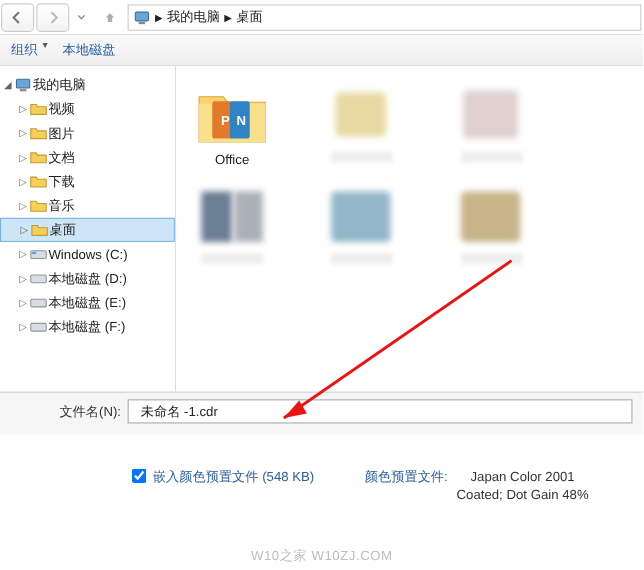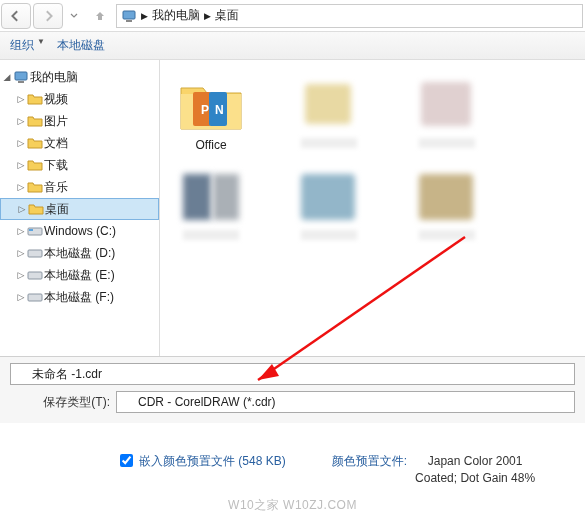--- a/index.html
+++ b/index.html
@@ -36,21 +36,21 @@
 .blur-thumb.f1::before { background:#e8d9a3; left:8px; top:6px; width:46px; height:40px; border-radius:4px; }
 .blur-thumb.f2::before { background:#e0d0d0; left:6px; top:4px; width:50px; height:44px; border-radius:4px; }
 .blur-thumb.f3::before { background:#c7b488; left:4px; top:4px; width:54px; height:46px; border-radius:4px; }
 .blur-thumb.f4::before { background:#6a7e94; left:4px; top:4px; width:28px; height:46px; }
 .blur-thumb.f4::after { background:#aab0b6; left:34px; top:4px; width:26px; height:46px; }
 .blur-thumb.f5::before { background:#93b6c9; left:4px; top:4px; width:54px; height:46px; border-radius:4px; }
 
 .bottom-bar1 { border-top: 1px solid #d0d0d0; padding: 6px 10px 4px 10px; background: #f6f6f6; }
 .field-row { display:flex; align-items:center; margin-bottom:6px; }
 .field-row label { width: 106px; text-align: right; padding-right: 6px; color: #333; }
-.field-row .field { flex:1; height: 22px; border: 1px solid #aaa; background:#fff; padding: 0 21px; display:flex; align-items:center; color:#222; }
+.field-row .field { flex:1; height: 22px; border: 1px solid #aaa; background:#fff; padding: 0 11px; display:flex; align-items:center; color:#222; }
 
 .bottom-bar2 { padding: 30px 10px 10px 120px; display: flex; align-items: flex-start; gap: 46px; }
 .check-row { display:flex; align-items:flex-start; gap:6px; }
 .check-row input { margin-top:1px; }
 .check-row span,.preset-block .preset-label { color: #2a60a0; }
 .preset-block { display:flex; gap: 8px; text-align: center; }
 .preset-block .preset-vals { color:#333; line-height:1.4; }
 
 .watermark { position:absolute; bottom:4px; left:0; width:100%; text-align:center; color:#bdbdbd; font-size:12px; letter-spacing:0.5px; }
 
@@ -239,28 +239,23 @@
       </div>
     <div class="file-item">
         <div class="blur-thumb f3"></div>
         <div class="label" style="background:#eee;height:10px;width:56px;filter:blur(2px)"></div>
       </div>
   </div>
 </div>
 
 <div class="bottom-bar1">
   <div class="field-row">
+    <label>文件名(N):</label>
     <div class="field">
         <span>未命名 -1.cdr</span>
-      </div>
-  </div>
-  <div class="field-row">
-    <label>保存类型(T):</label>
-    <div class="field">
-        <span>CDR - CorelDRAW (*.cdr)</span>
       </div>
   </div>
 </div>
 
 <div class="bottom-bar2">
   <div class="check-row">
     <input type="checkbox" checked="" style="">
     <span>嵌入颜色预置文件 (548 KB)</span>
   </div>
   <div class="preset-block">

